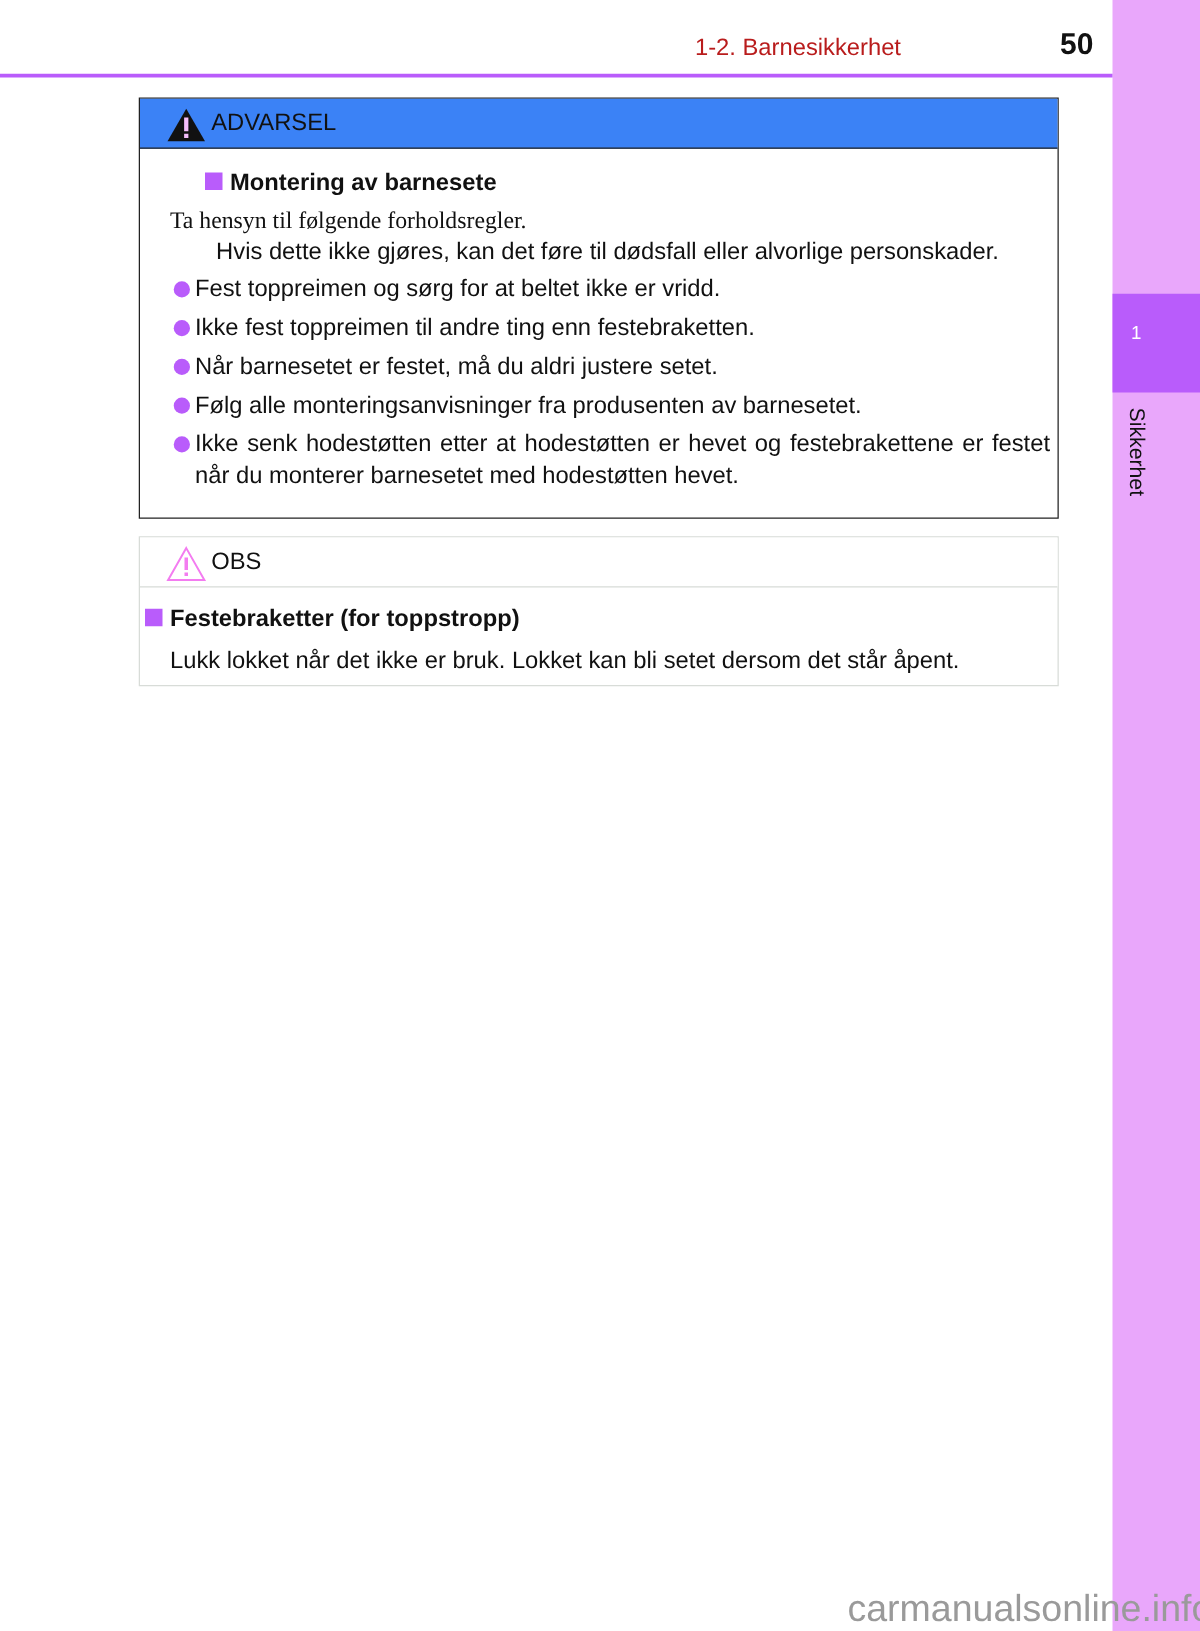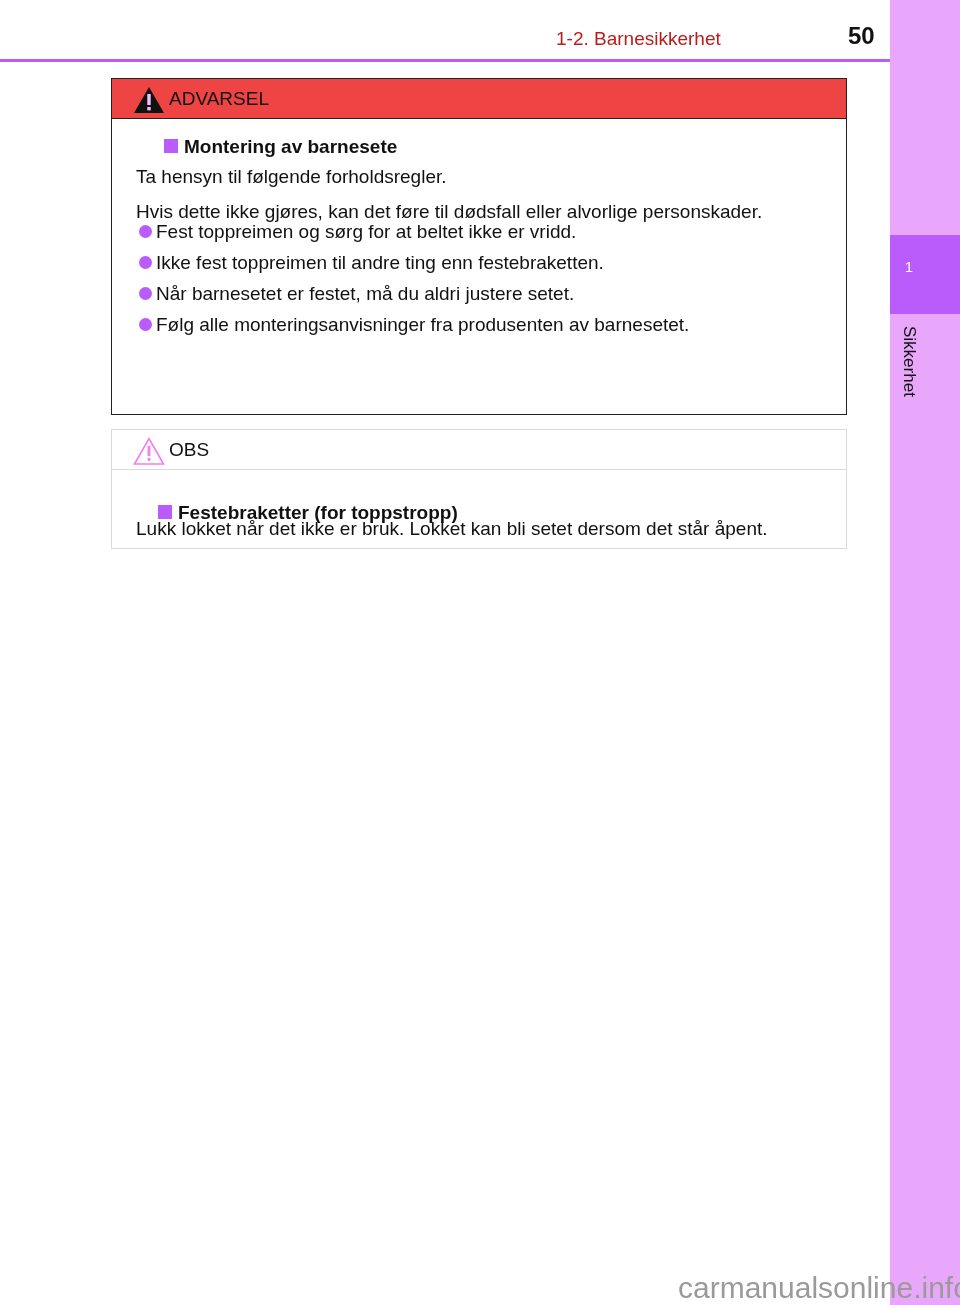--- a/index.html
+++ b/index.html
@@ -29,21 +29,21 @@
       position:absolute; left:0; top:59px; width:890px; height:3px; background:#b95cfb;
     }
     .box {
       position:absolute; left:111px; width:736px; box-sizing:border-box;
     }
     .box-warning { top:78px; height:337px; border:1px solid #222; }
     .box-notice { top:429px; height:120px; border:1px solid #d8dcd8; }
     .box-head {
       height:40px; position:relative; box-sizing:border-box;
     }
-    .box-warning .box-head { background:#ef4444; border-bottom:1px solid #222; }
+    .box-warning .box-head { background:#3b82f6; border-bottom:1px solid #222; }
     .box-notice .box-head { background:#fff; border-bottom:1px solid #d8dcd8; }
     .box-head .icon { position:absolute; left:20px; top:6px; width:34px; height:30px; }
     .box-head .label { position:absolute; left:57px; top:9px; font-size:19px; color:#111; }
     .section-title {
       position:absolute; left:4px; font-size:19px; font-weight:bold; color:#111;
     }
     .section-title .sq {
       display:inline-block; width:14px; height:14px; background:#b95cfb; margin-right:6px; vertical-align:0px;
     }
     .para {
@@ -79,45 +79,48 @@
     <svg class="icon" viewBox="0 0 34 30">
       <polygon points="17,2 32,28 2,28" fill="#111"></polygon>
       <rect x="15.3" y="9" width="3.4" height="11" fill="#f5bdfb"></rect>
       <rect x="15.3" y="22" width="3.4" height="3.4" fill="#f5bdfb"></rect>
     </svg>
     <span class="label">ADVARSEL</span>
   </div>
   <div class="section-title" style="top:57px;padding-left:48px;">
     <span class="sq"></span><span>Montering av barnesete</span>
   </div>
-  <div class="para" style="top:85px;">Ta hensyn til følgende forholdsregler.</div>
-  <div class="para" style="top:120px;">Hvis dette ikke gjøres, kan det føre til dødsfall eller alvorlige personskader.</div>
+  <div class="para" style="top:85px;font-family:Liberation Serif, serif;">Ta hensyn til følgende forholdsregler.</div>
+  <div class="para" style="top:110px;text-align:center;">Hvis dette ikke gjøres, kan det føre til dødsfall eller alvorlige personskader.</div>
 
   <div class="bullet" style="top:140px;">
     <span class="dot"></span><span>Fest toppreimen og sørg for at beltet ikke er vridd.</span>
   </div>
   <div class="bullet" style="top:202px;">
     <span class="dot"></span><span>Når barnesetet er festet, må du aldri justere setet.</span>
   </div>
   <div class="bullet" style="top:171px;">
     <span class="dot"></span><span>Ikke fest toppreimen til andre ting enn festebraketten.</span>
   </div>
   <div class="bullet" style="top:233px;">
     <span class="dot"></span><span>Følg alle monteringsanvisninger fra produsenten av barnesetet.</span>
   </div>
+  <div class="bullet" style="top:264px;">
+    <span class="dot"></span><span>Ikke senk hodestøtten etter at hodestøtten er hevet og festebrakettene er festet når du monterer barnesetet med hodestøtten hevet.</span>
+  </div>
 </div>
 
 <div class="box box-notice">
   <div class="box-head">
     <svg class="icon" viewBox="0 0 34 30">
       <polygon points="17,2.5 31.5,28 2.5,28" fill="none" stroke="#f37cf0" stroke-width="1.6"></polygon>
       <rect x="15.6" y="10" width="2.8" height="10" fill="#f37cf0"></rect>
       <rect x="15.6" y="22" width="2.8" height="2.8" fill="#f37cf0"></rect>
     </svg>
     <span class="label">OBS</span>
   </div>
-  <div class="section-title" style="top:72px;margin-left:42px;">
+  <div class="section-title" style="top:55px;">
     <span class="sq"></span><span>Festebraketter (for toppstropp)</span>
   </div>
   <div class="para justify" style="top:86px;">Lukk lokket når det ikke er bruk. Lokket kan bli setet dersom det står åpent.</div>
 </div>
 
 <div class="watermark">carmanualsonline.info</div>
 
 </body></html>

